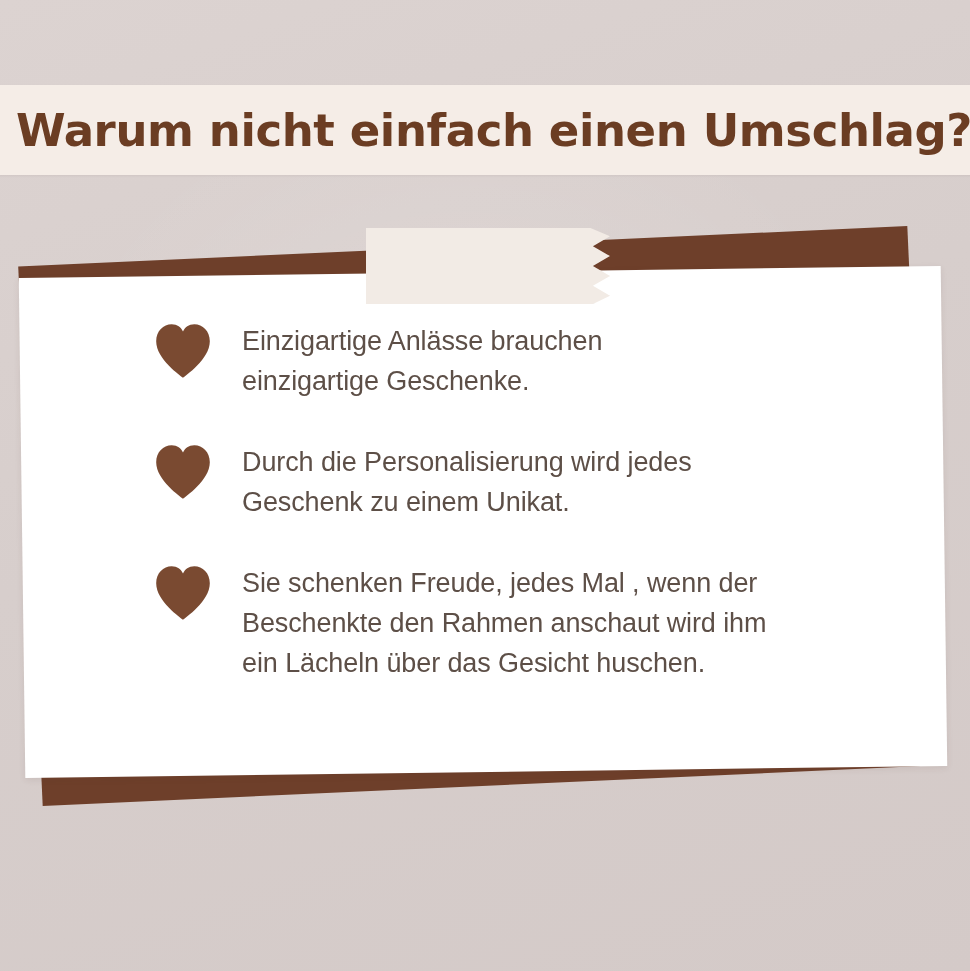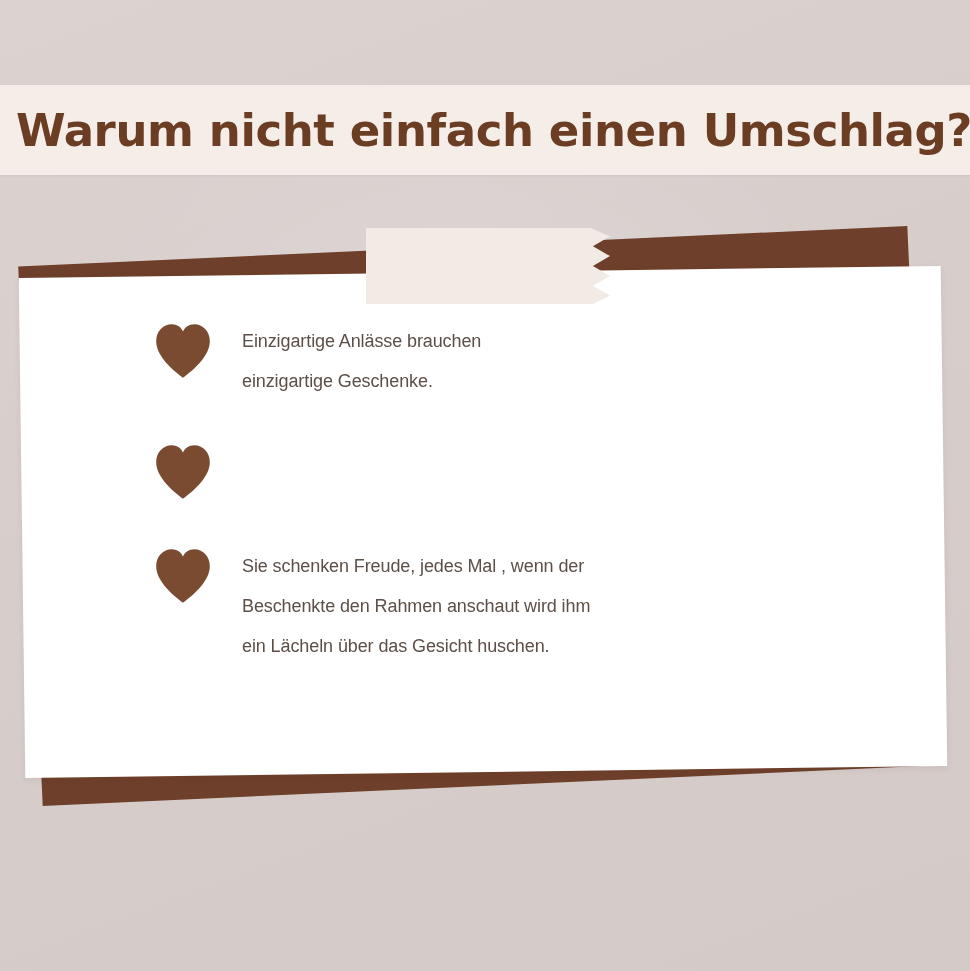--- a/index.html
+++ b/index.html
@@ -116,21 +116,21 @@
     flex: 0 0 auto;
     width: 66px;
     height: 66px;
     margin-right: 26px;
     margin-top: 2px;
   }
   .heart-icon svg { display: block; width: 66px; height: 66px; }
 
   .bullet-text {
     font-family: "Liberation Sans", sans-serif;
-    font-size: 18px;
+    font-size: 27px;
     line-height: 40px;
     color: #5d4f47;
     letter-spacing: -0.1px;
     padding-top: 5px;
     white-space: pre-line;
   }
 </style>
 </head>
 <body>
 
@@ -160,20 +160,22 @@
 einzigartige Geschenke.</span>
     </div>
 
 
     <div class="bullet-row">
       <span class="heart-icon">
         <svg viewBox="0 0 64 64" xmlns="http://www.w3.org/2000/svg" aria-hidden="true">
           <path d="M32 58 C30 56 6 40 6 22.5 C6 12.5 13 6 21 6 C26.5 6 30 9 32 13 C34 9 37.5 6 43 6 C51 6 58 12.5 58 22.5 C58 40 34 56 32 58 Z" fill="#7a4a31"></path>
         </svg>
       </span>
+      <span class="bullet-text">Durch die Personalisierung wird jedes
+Geschenk zu einem Unikat.</span>
     </div>
 
     <div class="bullet-row">
       <span class="heart-icon">
         <svg viewBox="0 0 64 64" xmlns="http://www.w3.org/2000/svg" aria-hidden="true">
           <path d="M32 58 C30 56 6 40 6 22.5 C6 12.5 13 6 21 6 C26.5 6 30 9 32 13 C34 9 37.5 6 43 6 C51 6 58 12.5 58 22.5 C58 40 34 56 32 58 Z" fill="#7a4a31"></path>
         </svg>
       </span>
       <span class="bullet-text">Sie schenken Freude, jedes Mal , wenn der
 Beschenkte den Rahmen anschaut wird ihm

